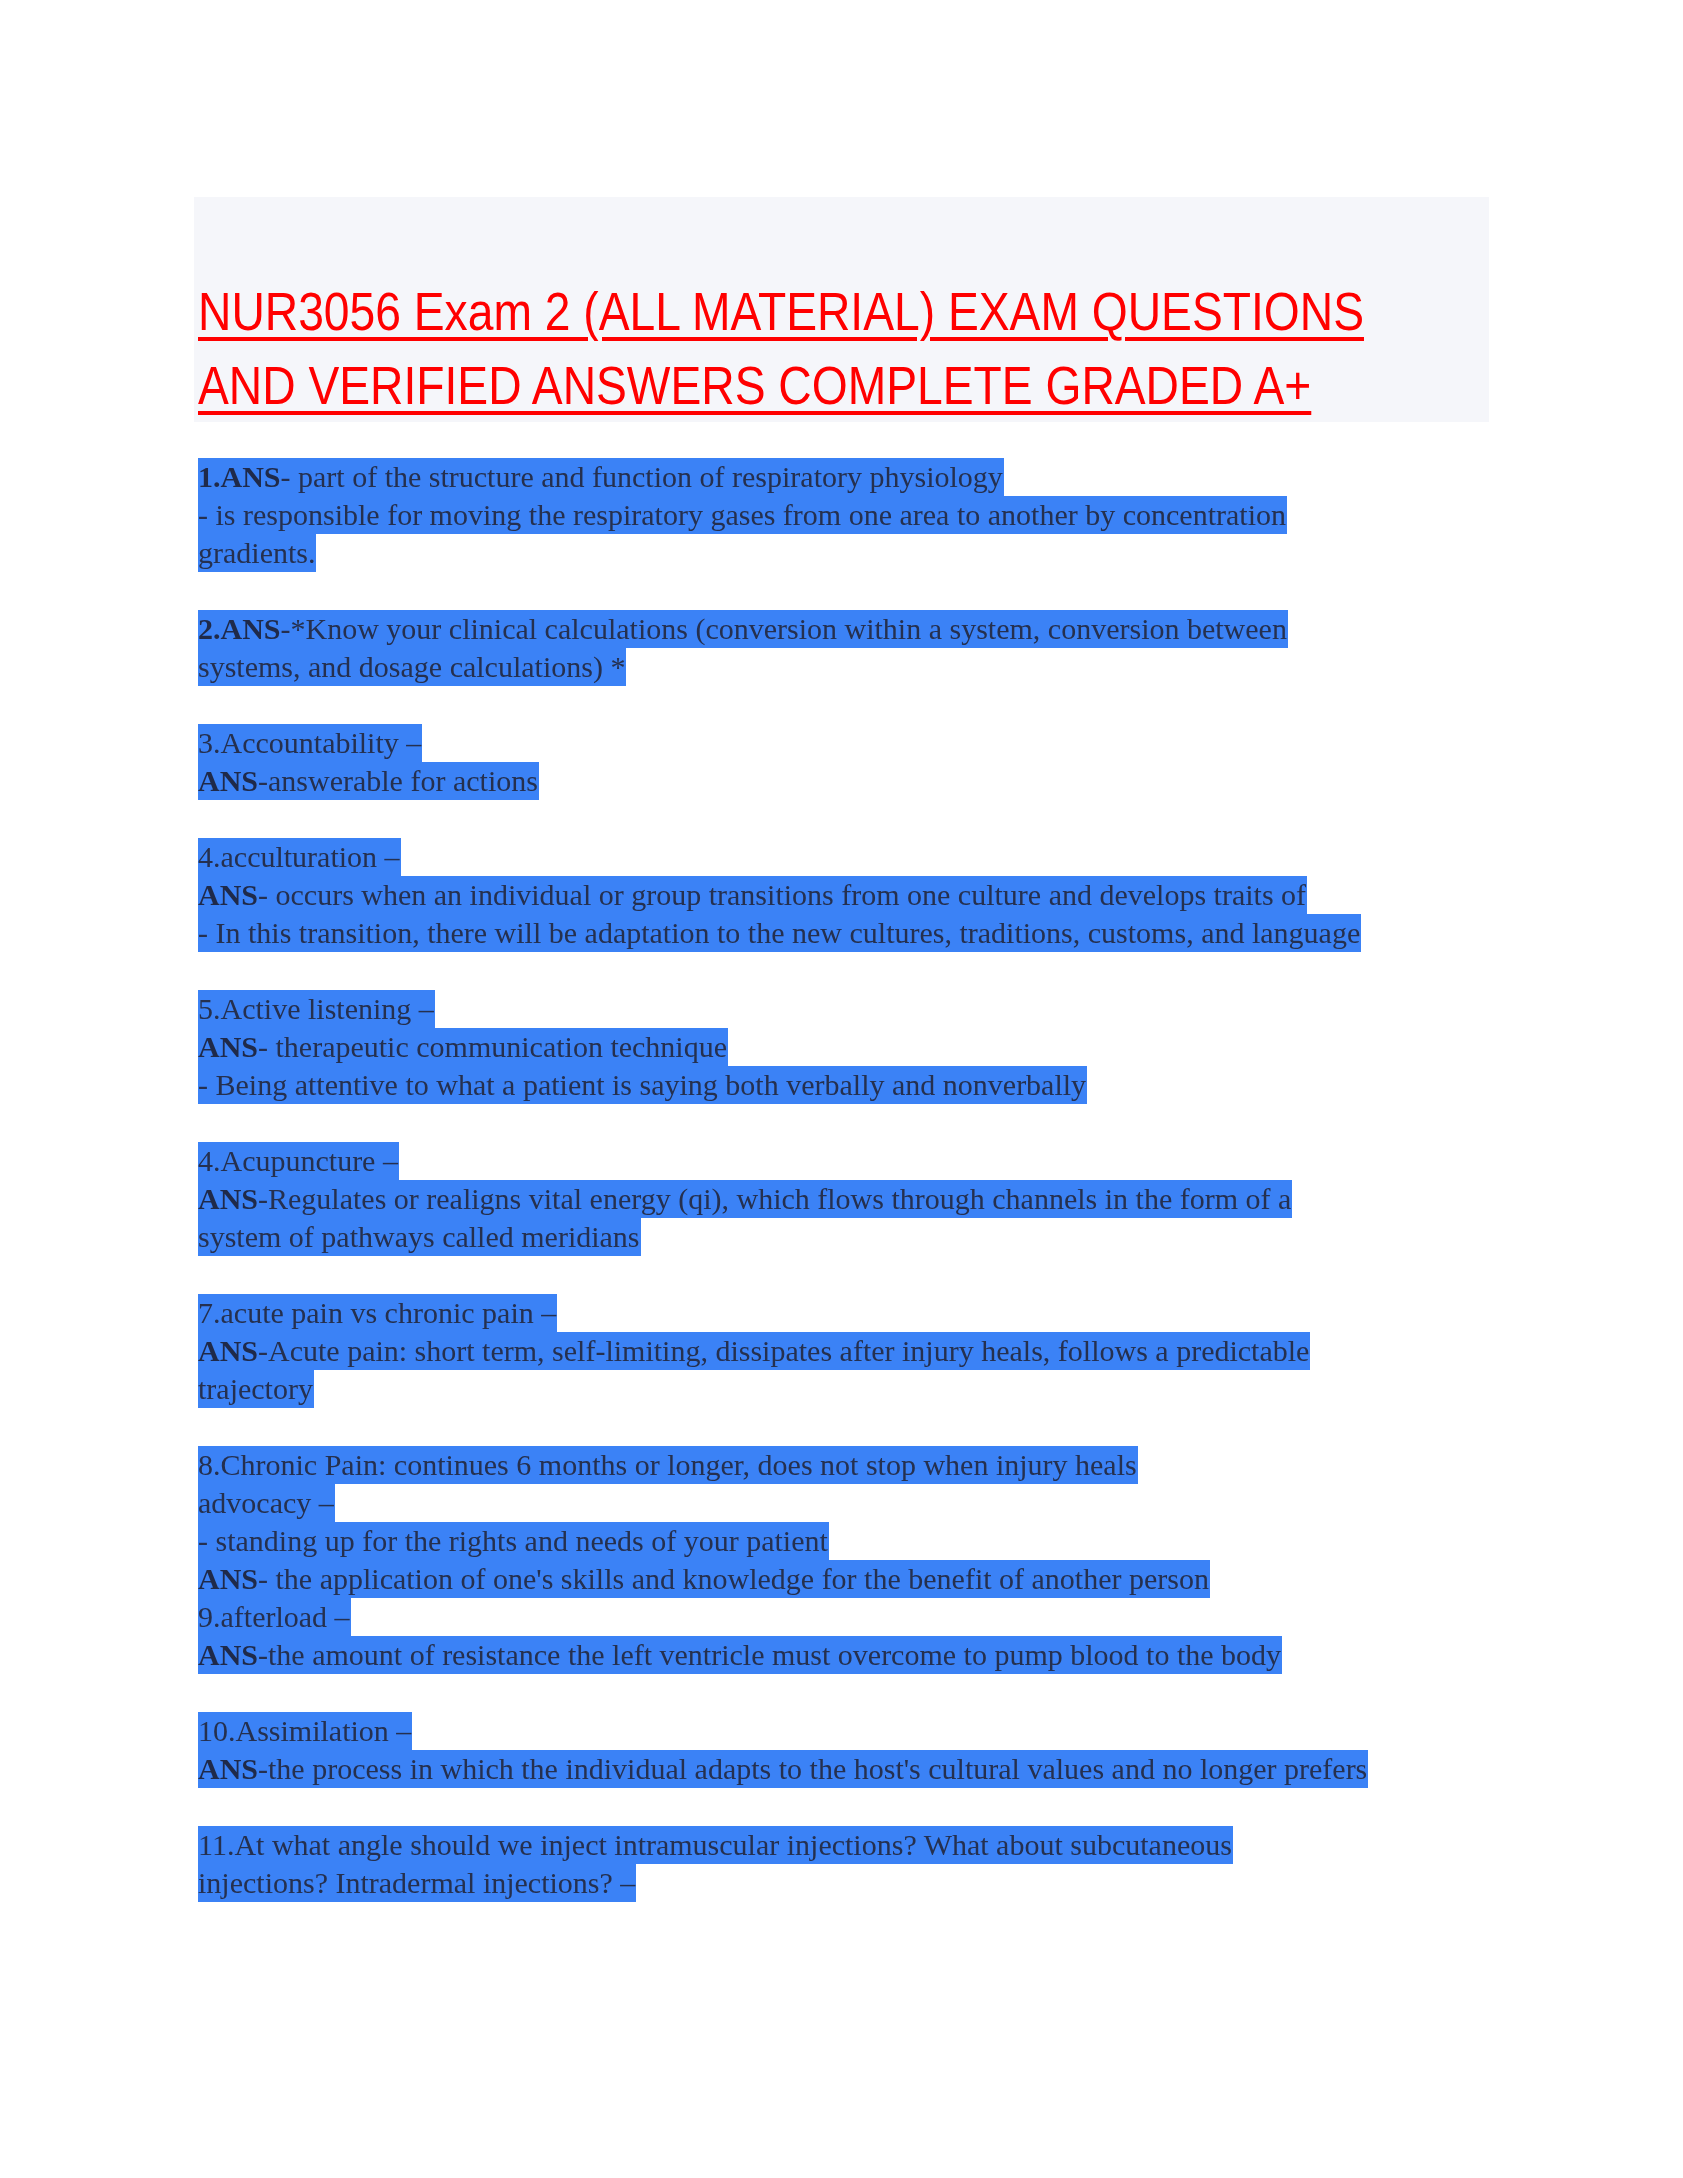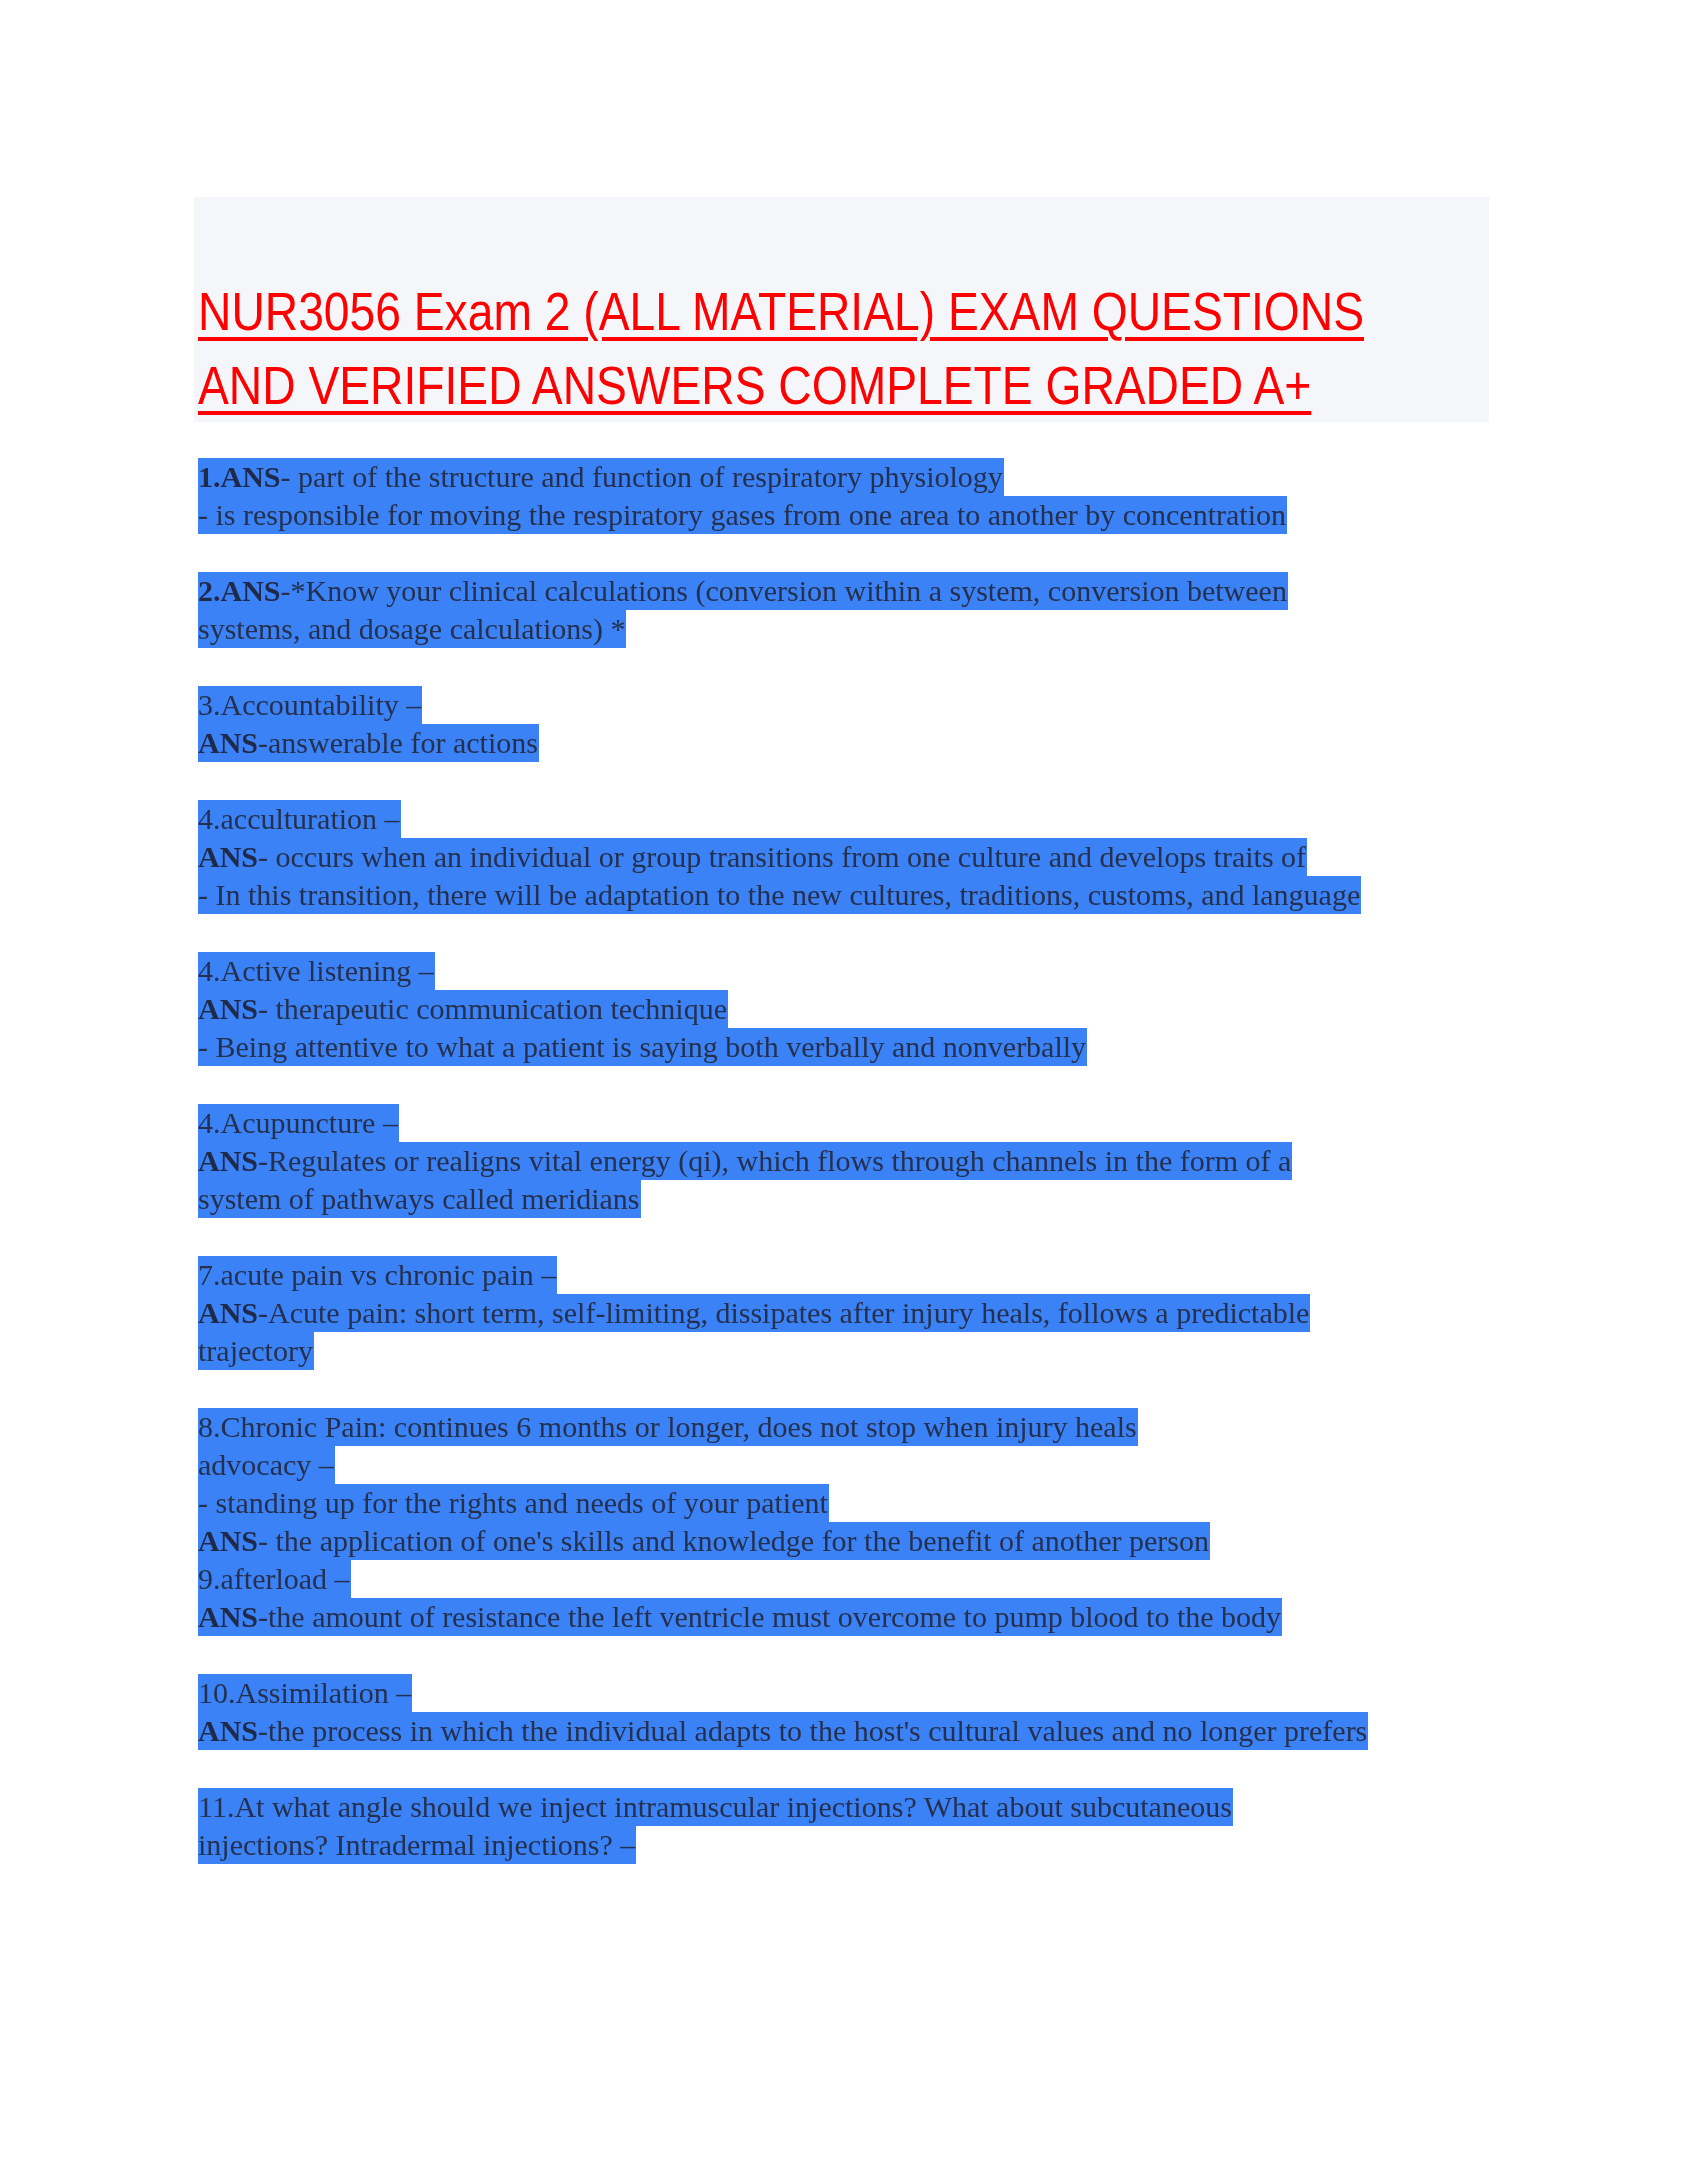--- a/index.html
+++ b/index.html
@@ -39,40 +39,41 @@
 <div class="page">
   <div class="title-block">
     <div class="title-line t1"><span>NUR3056 Exam 2 (ALL MATERIAL) EXAM QUESTIONS</span></div>
     <div class="title-line t2"><span>AND VERIFIED ANSWERS COMPLETE GRADED A+</span></div>
   </div>
 
   <div class="body-text" id="body-text">
       <div>
         <div class="line"><span class="hl"><b>1.ANS</b><span>- part of the structure and function of respiratory physiology</span></span></div>
         <div class="line"><span class="hl"><span>- is responsible for moving the respiratory gases from one area to another by concentration</span></span></div>
+        <div class="line"><span class="hl"><span>gradients.</span></span></div>
       </div>
       <div class="blank"></div>
       <div>
         <div class="line"><span class="hl"><b>2.ANS</b><span>-*Know your clinical calculations (conversion within a system, conversion between</span></span></div>
         <div class="line"><span class="hl"><span>systems, and dosage calculations) *</span></span></div>
       </div>
       <div class="blank"></div>
       <div>
         <div class="line"><span class="hl"><span>3.Accountability –</span></span></div>
         <div class="line"><span class="hl"><b>ANS</b><span>-answerable for actions</span></span></div>
       </div>
       <div class="blank"></div>
       <div>
         <div class="line"><span class="hl"><span>4.acculturation –</span></span></div>
         <div class="line"><span class="hl"><b>ANS</b><span>- occurs when an individual or group transitions from one culture and develops traits of</span></span></div>
         <div class="line"><span class="hl"><span>- In this transition, there will be adaptation to the new cultures, traditions, customs, and language</span></span></div>
       </div>
       <div class="blank"></div>
       <div>
-        <div class="line"><span class="hl"><span>4.Active listening –</span></span></div>
+        <div class="line"><span class="hl"><span>5.Active listening –</span></span></div>
         <div class="line"><span class="hl"><b>ANS</b><span>- therapeutic communication technique</span></span></div>
         <div class="line"><span class="hl"><span>- Being attentive to what a patient is saying both verbally and nonverbally</span></span></div>
       </div>
       <div class="blank"></div>
       <div>
         <div class="line"><span class="hl"><span>4.Acupuncture –</span></span></div>
         <div class="line"><span class="hl"><b>ANS</b><span>-Regulates or realigns vital energy (qi), which flows through channels in the form of a</span></span></div>
         <div class="line"><span class="hl"><span>system of pathways called meridians</span></span></div>
       </div>
       <div class="blank"></div>

